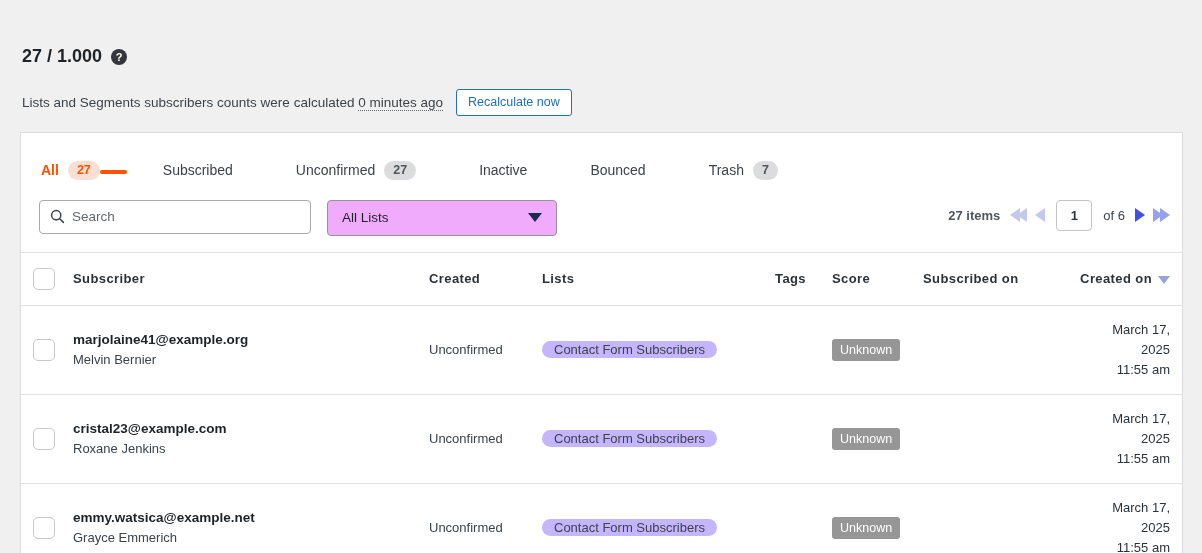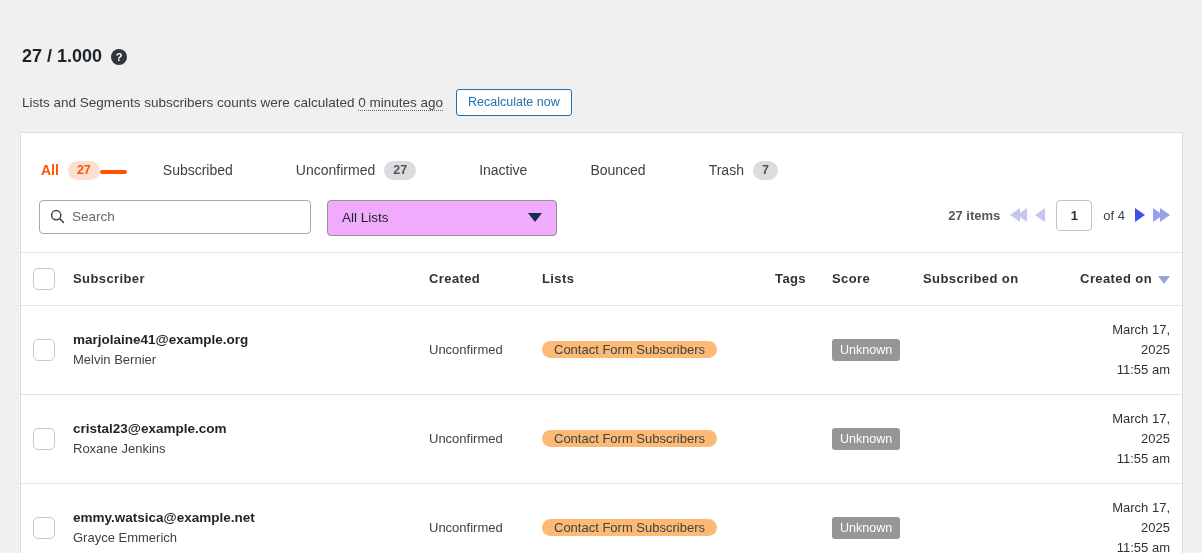--- a/index.html
+++ b/index.html
@@ -128,21 +128,21 @@
   .col-created { width: auto; }
   .cell-check { padding-left: 12px; }
   .cb {
     width: 22px; height: 22px;
     border: 1px solid #c9c9cd; border-radius: 5px;
     background: #fff; cursor: pointer; display: block;
   }
   .sub-email { font-size: 13.5px; font-weight: 700; color: #1d2327; margin-bottom: 5px; }
   .sub-name { font-size: 13px; color: #3c434a; }
   .list-chip {
-    display: inline-block; background: #fdba74; color: #3c434a;
+    display: inline-block; background: #c4b5fd; color: #3c434a;
     font-size: 13px; padding: 1px 12px; border-radius: 14px; cursor: pointer;
   }
   .score-badge {
     display: inline-block; background: #969696; color: #fff;
     font-size: 12.5px; padding: 4px 8px; border-radius: 3px;
   }
   .th-created, .cell-created { text-align: right; padding-right: 12px !important; }
   .sort-caret {
     display: inline-block; width: 0; height: 0; margin-left: 6px;
     border-left: 6px solid transparent; border-right: 6px solid transparent;
@@ -227,21 +227,21 @@
     <div class="pagination">
       <span class="pag-items">27 items</span>
       <span class="pag-arrow dbl pag-disabled">
         <span class="tri tri-left"></span>
           <span class="tri tri-left"></span>
       </span>
       <span class="pag-arrow pag-disabled">
         <span class="tri tri-left"></span>
       </span>
       <input class="page-input" type="text" value="1" style="">
-      <span class="pag-of">of 4</span>
+      <span class="pag-of">of 6</span>
       <span class="pag-arrow pag-next">
         <span class="tri tri-right"></span>
       </span>
       <span class="pag-arrow dbl pag-last">
         <span class="tri tri-right"></span>
           <span class="tri tri-right"></span>
       </span>
     </div>
   </div>
 

